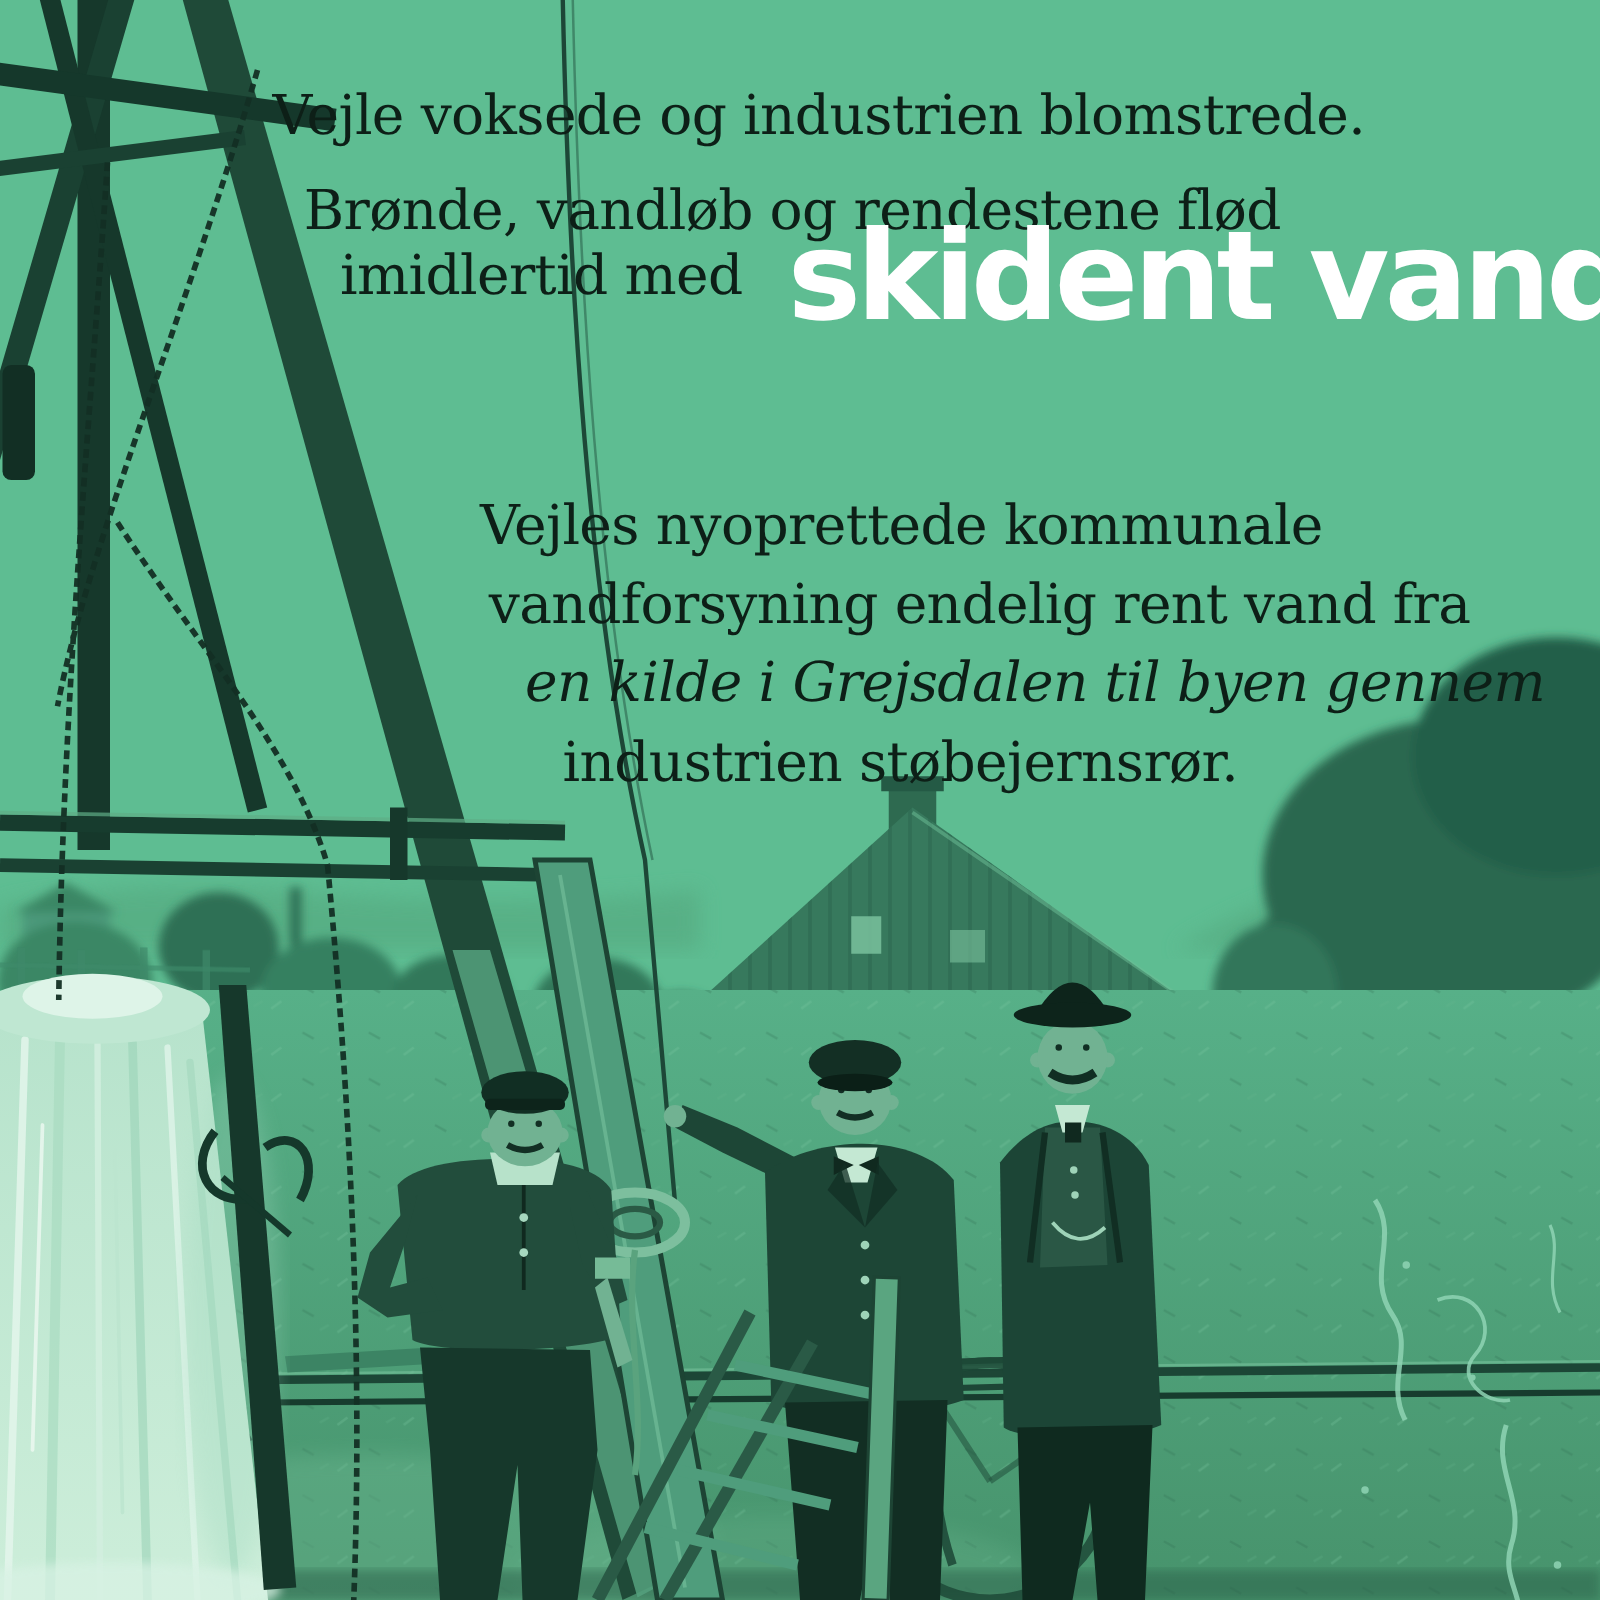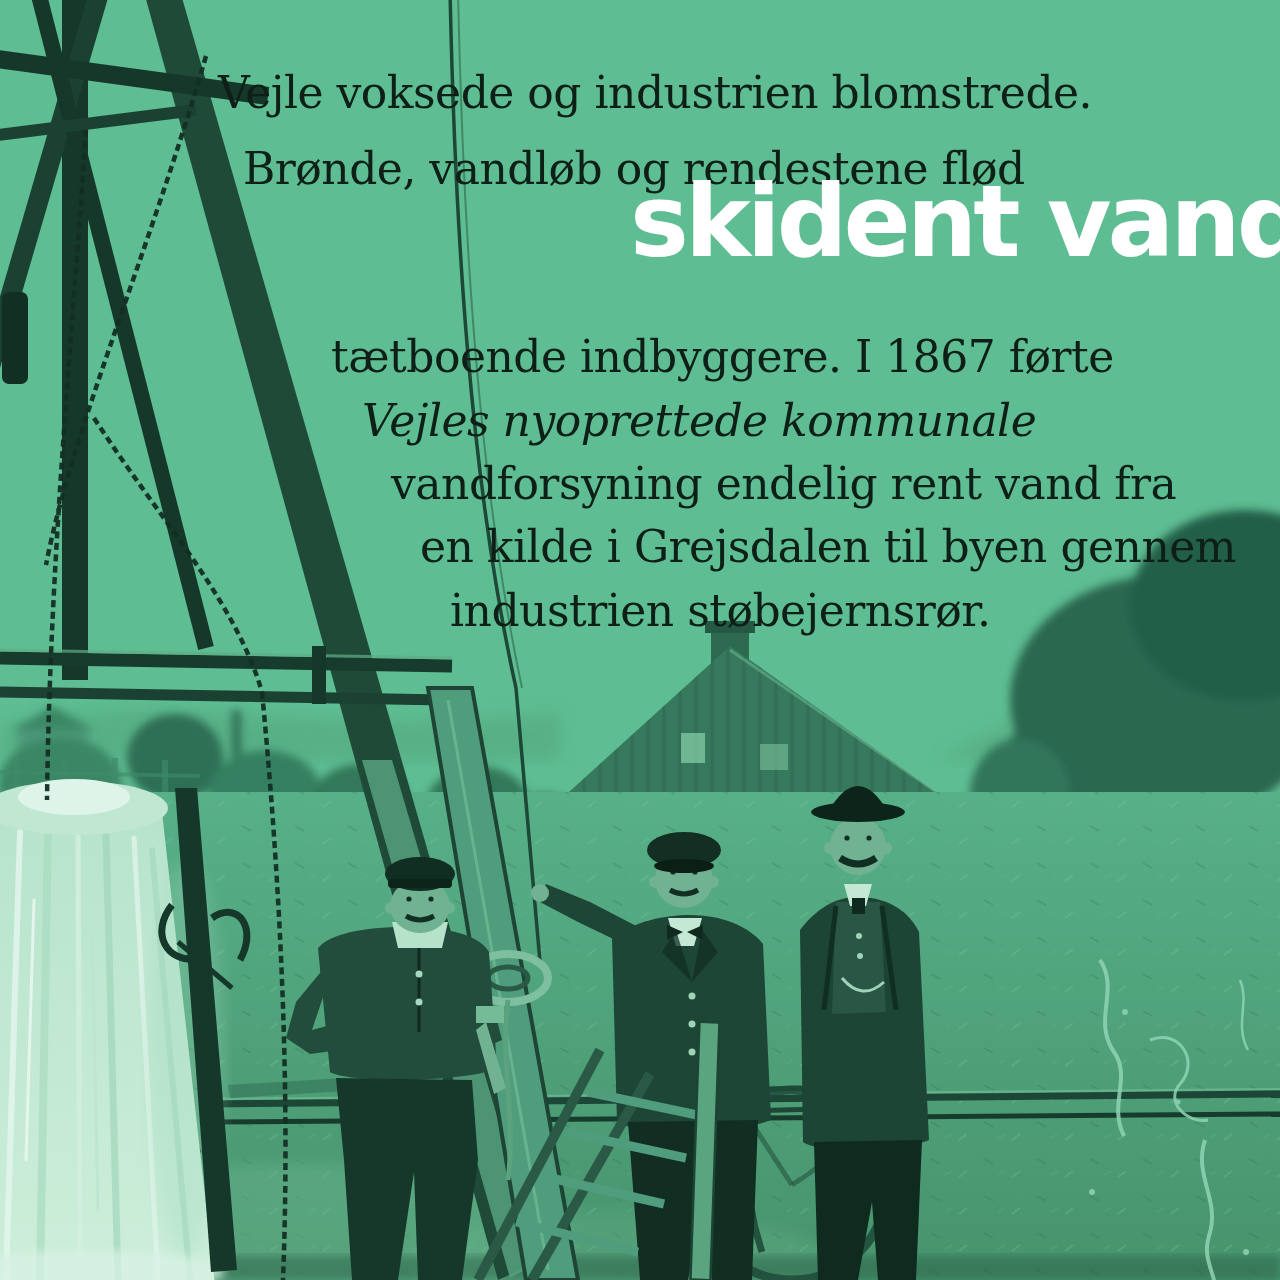--- a/index.html
+++ b/index.html
@@ -13,23 +13,23 @@
   .tl{
     position:absolute;white-space:nowrap;
     font-size:44px;line-height:50px;letter-spacing:-0.5px;
     color:var(--body-text,#0d1f17);
   }
   .l1{left:218px;top:68px;}
   .l2{left:243px;top:132px;margin-top:12px;}
   .l3{left:272px;top:196px;}
   .l4{left:305px;top:268px;}
   .l5{left:331px;top:332px;}
-  .l6{left:362px;top:396px;font-style:italic;}
+  .l6{left:384px;top:396px;}
   .l7{left:391px;top:459px;}
-  .l8{left:420px;top:522px;}
+  .l8{left:420px;top:522px;font-style:italic;}
   .l9{left:450px;top:586px;}
   .headline{
     position:absolute;left:630px;top:176px;white-space:nowrap;
     font-family:"DejaVu Sans", sans-serif;font-weight:bold;
     font-size:99px;line-height:92px;letter-spacing:-4px;
     color:var(--highlight-text,#ffffff);
   }
 </style>
 </head>
 <body>
@@ -284,21 +284,21 @@
     <circle cx="1125" cy="1012" r="3" fill="var(--scratch,#8fd4b4)" stroke="none"></circle>
     <circle cx="1178" cy="1102" r="2.5" fill="var(--scratch,#8fd4b4)" stroke="none"></circle>
     <circle cx="1092" cy="1192" r="3" fill="var(--scratch,#8fd4b4)" stroke="none"></circle>
     <circle cx="1246" cy="1252" r="3" fill="var(--scratch,#8fd4b4)" stroke="none"></circle>
   </g>
 </svg>
 
 <div class="textblock">
   <div class="tl l1">Vejle voksede og industrien blomstrede.</div>
   <div class="tl l2">Brønde, vandløb og rendestene flød</div>
+  <div class="tl l3">imidlertid med</div>
   <div class="headline">skident vand</div>
-  <div class="tl l5">tætboende indbyggere. I 1867 førte</div>
   <div class="tl l6">Vejles nyoprettede kommunale</div>
   <div class="tl l7">vandforsyning endelig rent vand fra</div>
   <div class="tl l8">en kilde i Grejsdalen til byen gennem</div>
   <div class="tl l9">industrien støbejernsrør.</div>
 </div>
 
 </div>
 
 </body></html>

